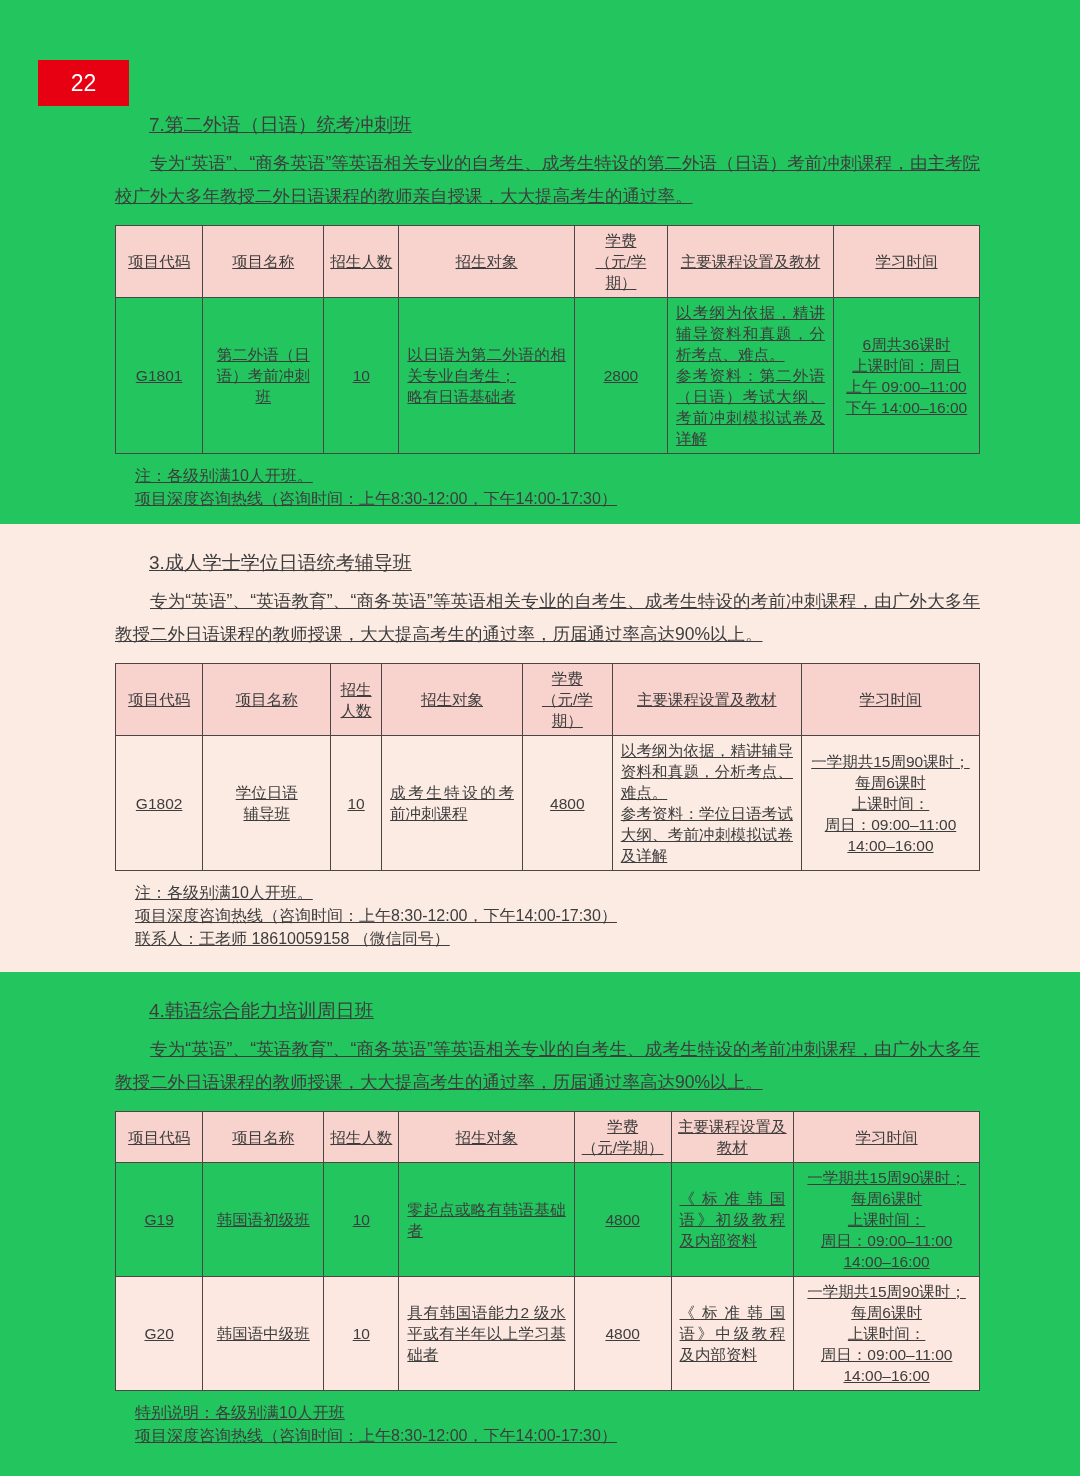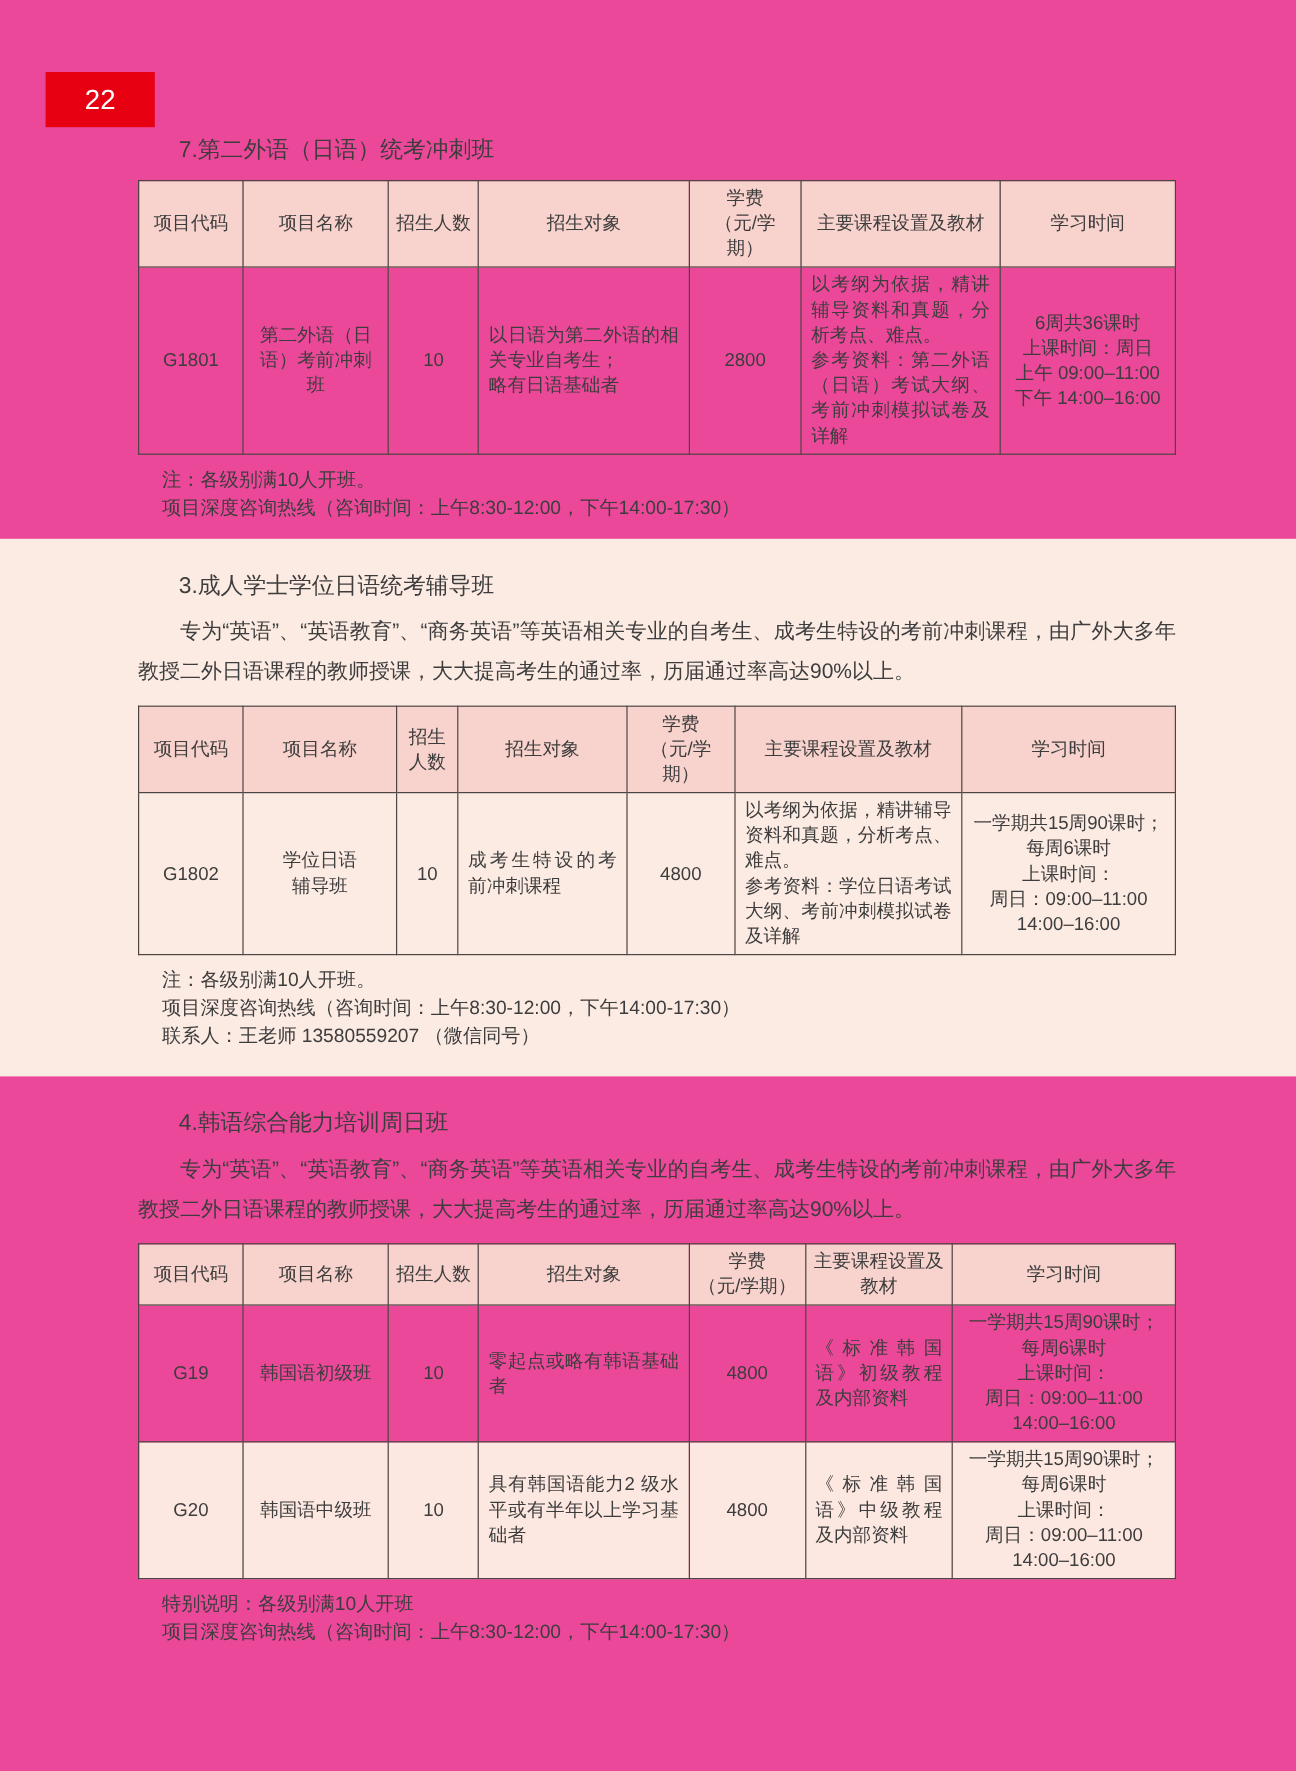--- a/index.html
+++ b/index.html
@@ -1,24 +1,25 @@
 <!DOCTYPE html>
 <html><head>
 <meta charset="utf-8">
 <style>
   * { box-sizing: border-box; }
   html,body { margin:0; padding:0; background:#ffffff; }
   .page {
     position: relative;
     width: 1080px;
     height: 1476px;
-    background: #ec4899;
+    background: #22c55e;
     overflow: hidden;
     font-family: "Liberation Sans", "DejaVu Sans", sans-serif;
     color: #3d3d3d;
+    text-decoration: underline;
   }
   .page-no {
     position: absolute;
     left: 38px; top: 60px;
     width: 91px; height: 46px;
     background: #e60012;
     color: #ffffff;
     display: flex; align-items: center; justify-content: center;
     font-size: 23px;
   }
@@ -85,20 +86,21 @@
 <body>
 
 <div class="page">
 
   <div class="page-no">
     <span>22</span>
   </div>
 
   <div class="content sec-first">
     <h2 class="section-title">7.第二外语（日语）统考冲刺班</h2>
+    <p class="intro">专为“英语”、“商务英语”等英语相关专业的自考生、成考生特设的第二外语（日语）考前冲刺课程，由主考院校广外大多年教授二外日语课程的教师亲自授课，大大提高考生的通过率。</p>
     <table class="course-table t1">
       <colgroup>
         <col style="width:10.1%">
           <col style="width:14.0%">
           <col style="width:8.7%">
         <col style="width:20.3%">
           <col style="width:10.8%">
           <col style="width:19.2%">
           <col style="width:16.9%">
       </colgroup>
@@ -179,21 +181,21 @@
 每周6课时
 上课时间：
 周日：09:00–11:00
 14:00–16:00</td>
           </tr>
         </tbody>
       </table>
       <div class="notes">
         <div>注：各级别满10人开班。</div>
         <div>项目深度咨询热线（咨询时间：上午8:30-12:00，下午14:00-17:30）</div>
-        <div>联系人：王老师 13580559207 （微信同号）</div>
+        <div>联系人：王老师 18610059158 （微信同号）</div>
       </div>
     </div>
   </div>
 
   <div class="content sec-last">
     <h2 class="section-title">4.韩语综合能力培训周日班</h2>
     <p class="intro">专为“英语”、“英语教育”、“商务英语”等英语相关专业的自考生、成考生特设的考前冲刺课程，由广外大多年教授二外日语课程的教师授课，大大提高考生的通过率，历届通过率高达90%以上。</p>
     <table class="course-table t3">
       <colgroup>
         <col style="width:10.1%">

